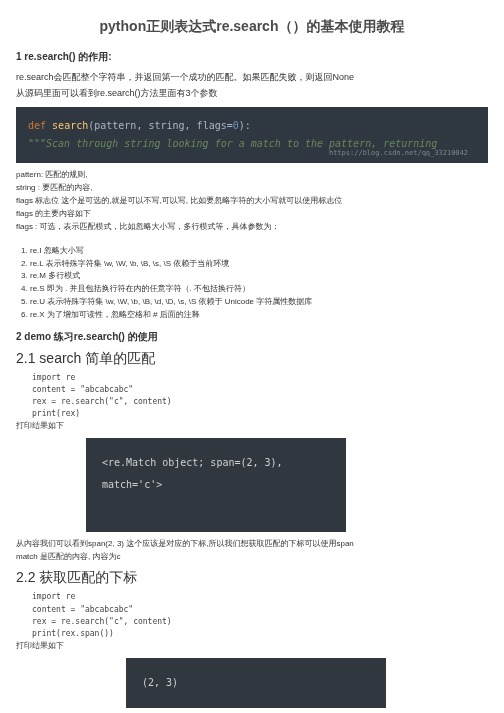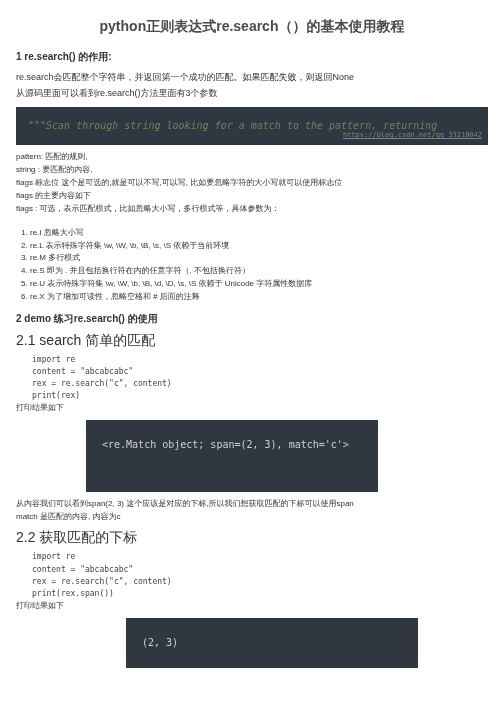--- a/index.html
+++ b/index.html
@@ -4,40 +4,43 @@
 <style>
   * { margin: 0; padding: 0; box-sizing: border-box; }
   body { font-family: "Microsoft YaHei", Arial, sans-serif; font-size: 10px; color: #333; background: #fff; padding: 8px 16px; }
   .title { text-align: center; font-size: 14px; font-weight: bold; color: #4b4b4b; margin: 10px 0 14px; }
   .h2 { font-size: 10px; font-weight: bold; margin: 8px 0 6px; }
   .p { font-size: 9px; line-height: 1.6; margin: 2px 0; }
   .small { font-size: 8px; line-height: 1.5; margin: 1px 0; }
   .list { margin: 12px 0 4px 14px; }
   .list .li { font-size: 8px; line-height: 1.6; }
   .codeblock-dark { background: #2f3740; color: #ddd; font-family: "Consolas", monospace; font-size: 10px; padding: 10px 12px; margin: 6px 0; position: relative; line-height: 1.8; }
-  .codeblock-dark .watermark { position: absolute; right: 6px; bottom: 3px; font-size: 7px; color: #9aa; opacity: 0.7; text-decoration: underline; }
-  .codeblock-term { background: #30373f; color: #cfcfcf; font-family: "Consolas", monospace; font-size: 10px; padding: 14px 16px; margin: 6px auto; line-height: 2.2; width: 292px; }
+  .codeblock-dark .watermark { position: absolute; right: 20px; bottom: 3px; font-size: 7px; color: #9aa; opacity: 0.7; }
+  .codeblock-term { background: #30373f; color: #cfcfcf; font-family: "Consolas", monospace; font-size: 10px; padding: 14px 16px; margin: 6px auto; line-height: 2.2; width: 260px; }
   .kw { color: #cc7832; }
   .fn { color: #ffc66d; }
   .num { color: #6897bb; }
   .str { color: #6a8759; font-style: italic; }
   .plain { color: #a9b7c6; }
   .code-inline { font-family: "Consolas", monospace; font-size: 8px; color: #444; line-height: 1.4; margin: 1px 16px; display: block; }
   .sub { font-size: 14px; margin: 6px 0 4px; }
 </style>
 </head>
 <body>
 
 <div class="title">python正则表达式re.search（）的基本使用教程</div>
 
 <div class="h2">1 re.search() 的作用:</div>
 <div class="p">re.search会匹配整个字符串，并返回第一个成功的匹配。如果匹配失败，则返回None</div>
 <div class="p">从源码里面可以看到re.search()方法里面有3个参数</div>
 
 <div class="codeblock-dark">
+  <div>
+    <span class="kw">def </span><span class="fn">search</span><span class="plain">(pattern</span><span class="plain">, </span><span class="plain">string</span><span class="plain">, </span><span class="plain">flags</span><span class="plain">=</span><span class="num">0</span><span class="plain">):</span>
+  </div>
   <div class="str">    """Scan through string looking for a match to the pattern, returning</div>
   <div class="watermark">https://blog.csdn.net/qq_33210042</div>
 </div>
 
 <div class="small">pattern: 匹配的规则,</div>
 <div class="small">string : 要匹配的内容,</div>
 <div class="small">flags 标志位 这个是可选的,就是可以不写,可以写, 比如要忽略字符的大小写就可以使用标志位</div>
 <div class="small">flags 的主要内容如下</div>
 <div class="small">flags : 可选，表示匹配模式，比如忽略大小写，多行模式等，具体参数为：</div>
 

